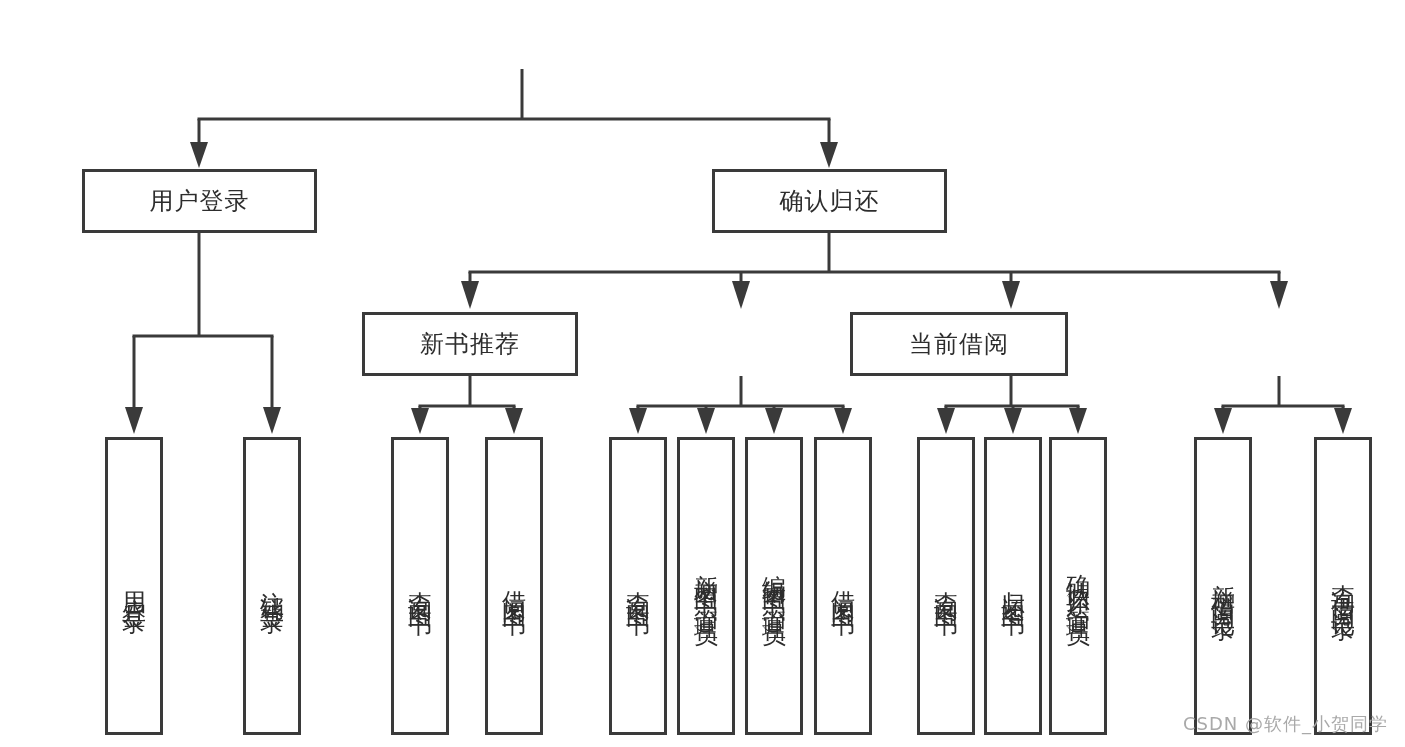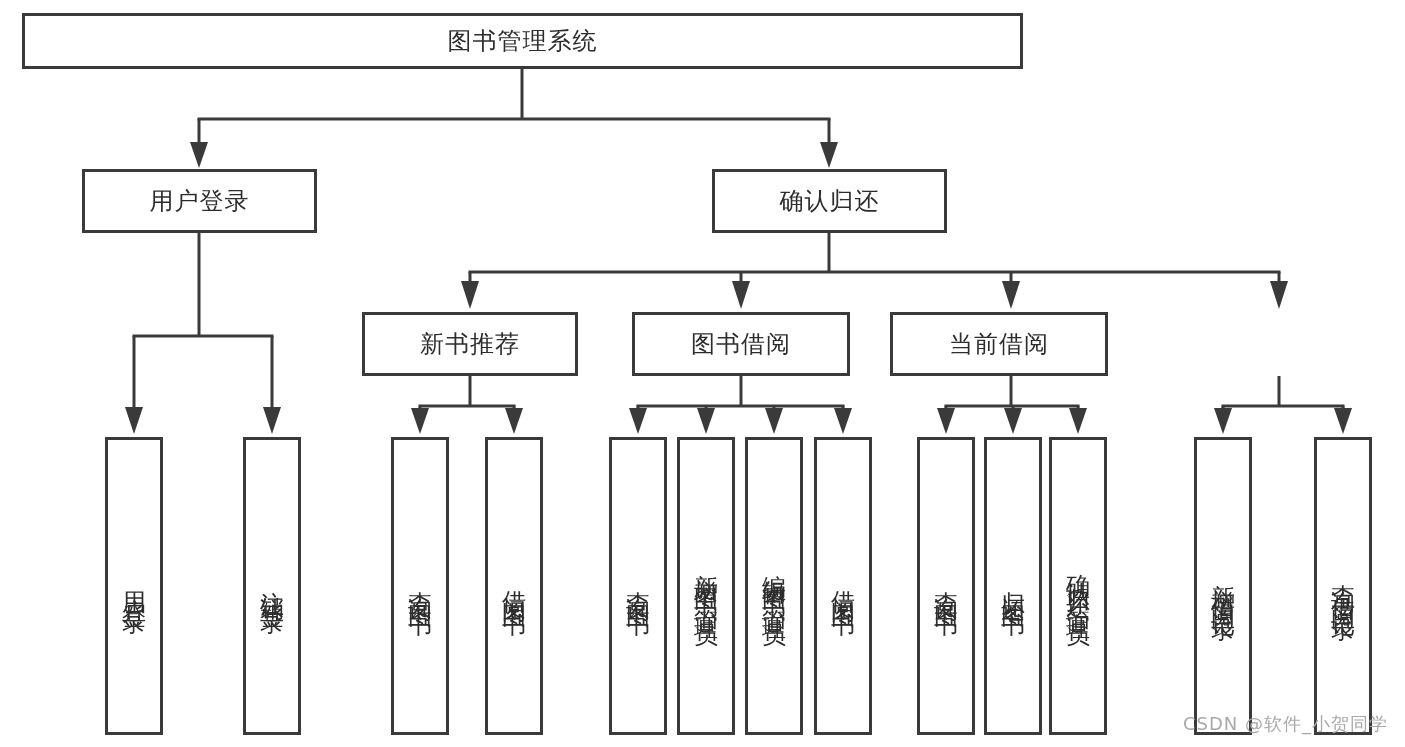--- a/index.html
+++ b/index.html
@@ -108,28 +108,26 @@
       <polygon points="765,408 783,408 774,434"></polygon>
       <polygon points="834,408 852,408 843,434"></polygon>
       <polygon points="937,408 955,408 946,434"></polygon>
       <polygon points="1004,408 1022,408 1013,434"></polygon>
       <polygon points="1069,408 1087,408 1078,434"></polygon>
       <polygon points="1214,408 1232,408 1223,434"></polygon>
       <polygon points="1334,408 1352,408 1343,434"></polygon>
     </g>
   </svg>
 
-  <div class="box h" style="left:22px;top:13px;width:1001px;height:56px;">图书管理系统</div>
 
   <div class="box h" style="left:82px;top:169px;width:235px;height:64px;">用户登录</div>
   <div class="box h" style="left:712px;top:169px;width:235px;height:64px;">确认归还</div>
 
   <div class="box h" style="left:362px;top:312px;width:216px;height:64px;">新书推荐</div>
-  <div class="box h" style="left:632px;top:312px;width:218px;height:64px;">图书借阅</div>
-  <div class="box h" style="left:890px;top:312px;width:218px;height:64px;">当前借阅</div>
+  <div class="box h" style="left:850px;top:312px;width:218px;height:64px;">当前借阅</div>
 
   <div class="box v" style="left:105px;top:437px;width:58px;height:298px;">用户登录</div>
   <div class="box v" style="left:243px;top:437px;width:58px;height:298px;">注销登录</div>
 
   <div class="box v" style="left:391px;top:437px;width:58px;height:298px;">查询图书</div>
   <div class="box v" style="left:485px;top:437px;width:58px;height:298px;">借阅图书</div>
 
   <div class="box v" style="left:609px;top:437px;width:58px;height:298px;">查询图书</div>
   <div class="box v" style="left:677px;top:437px;width:58px;height:298px;">新增图书（管理员）</div>
   <div class="box v" style="left:745px;top:437px;width:58px;height:298px;">编辑图书（管理员）</div>

